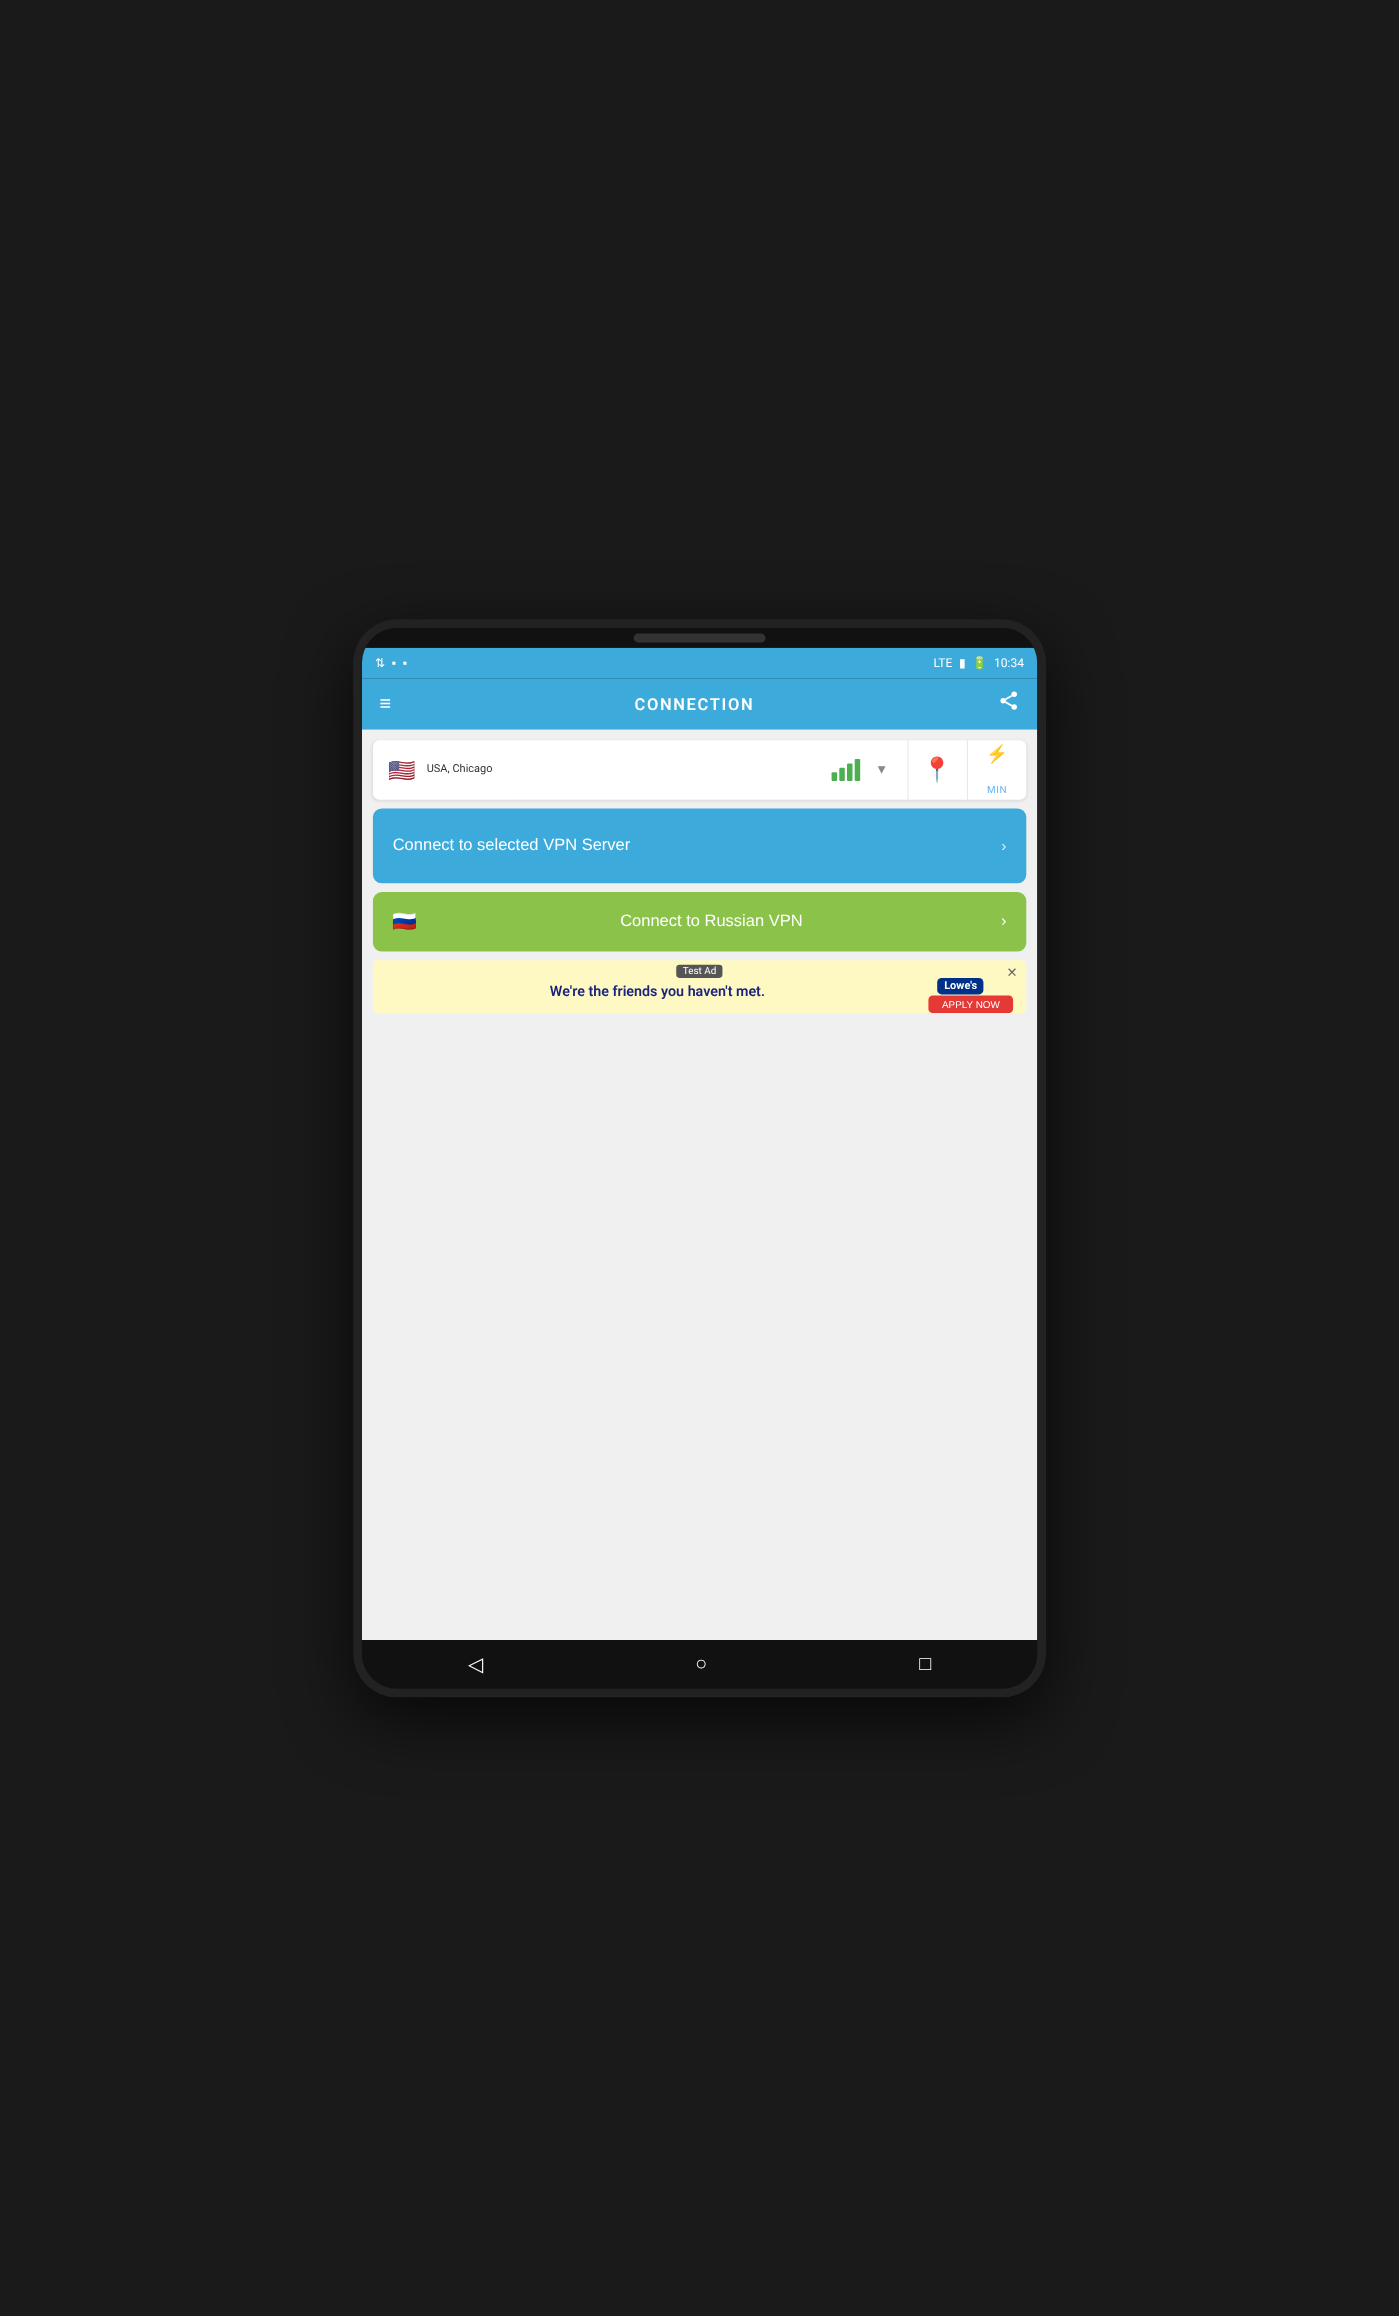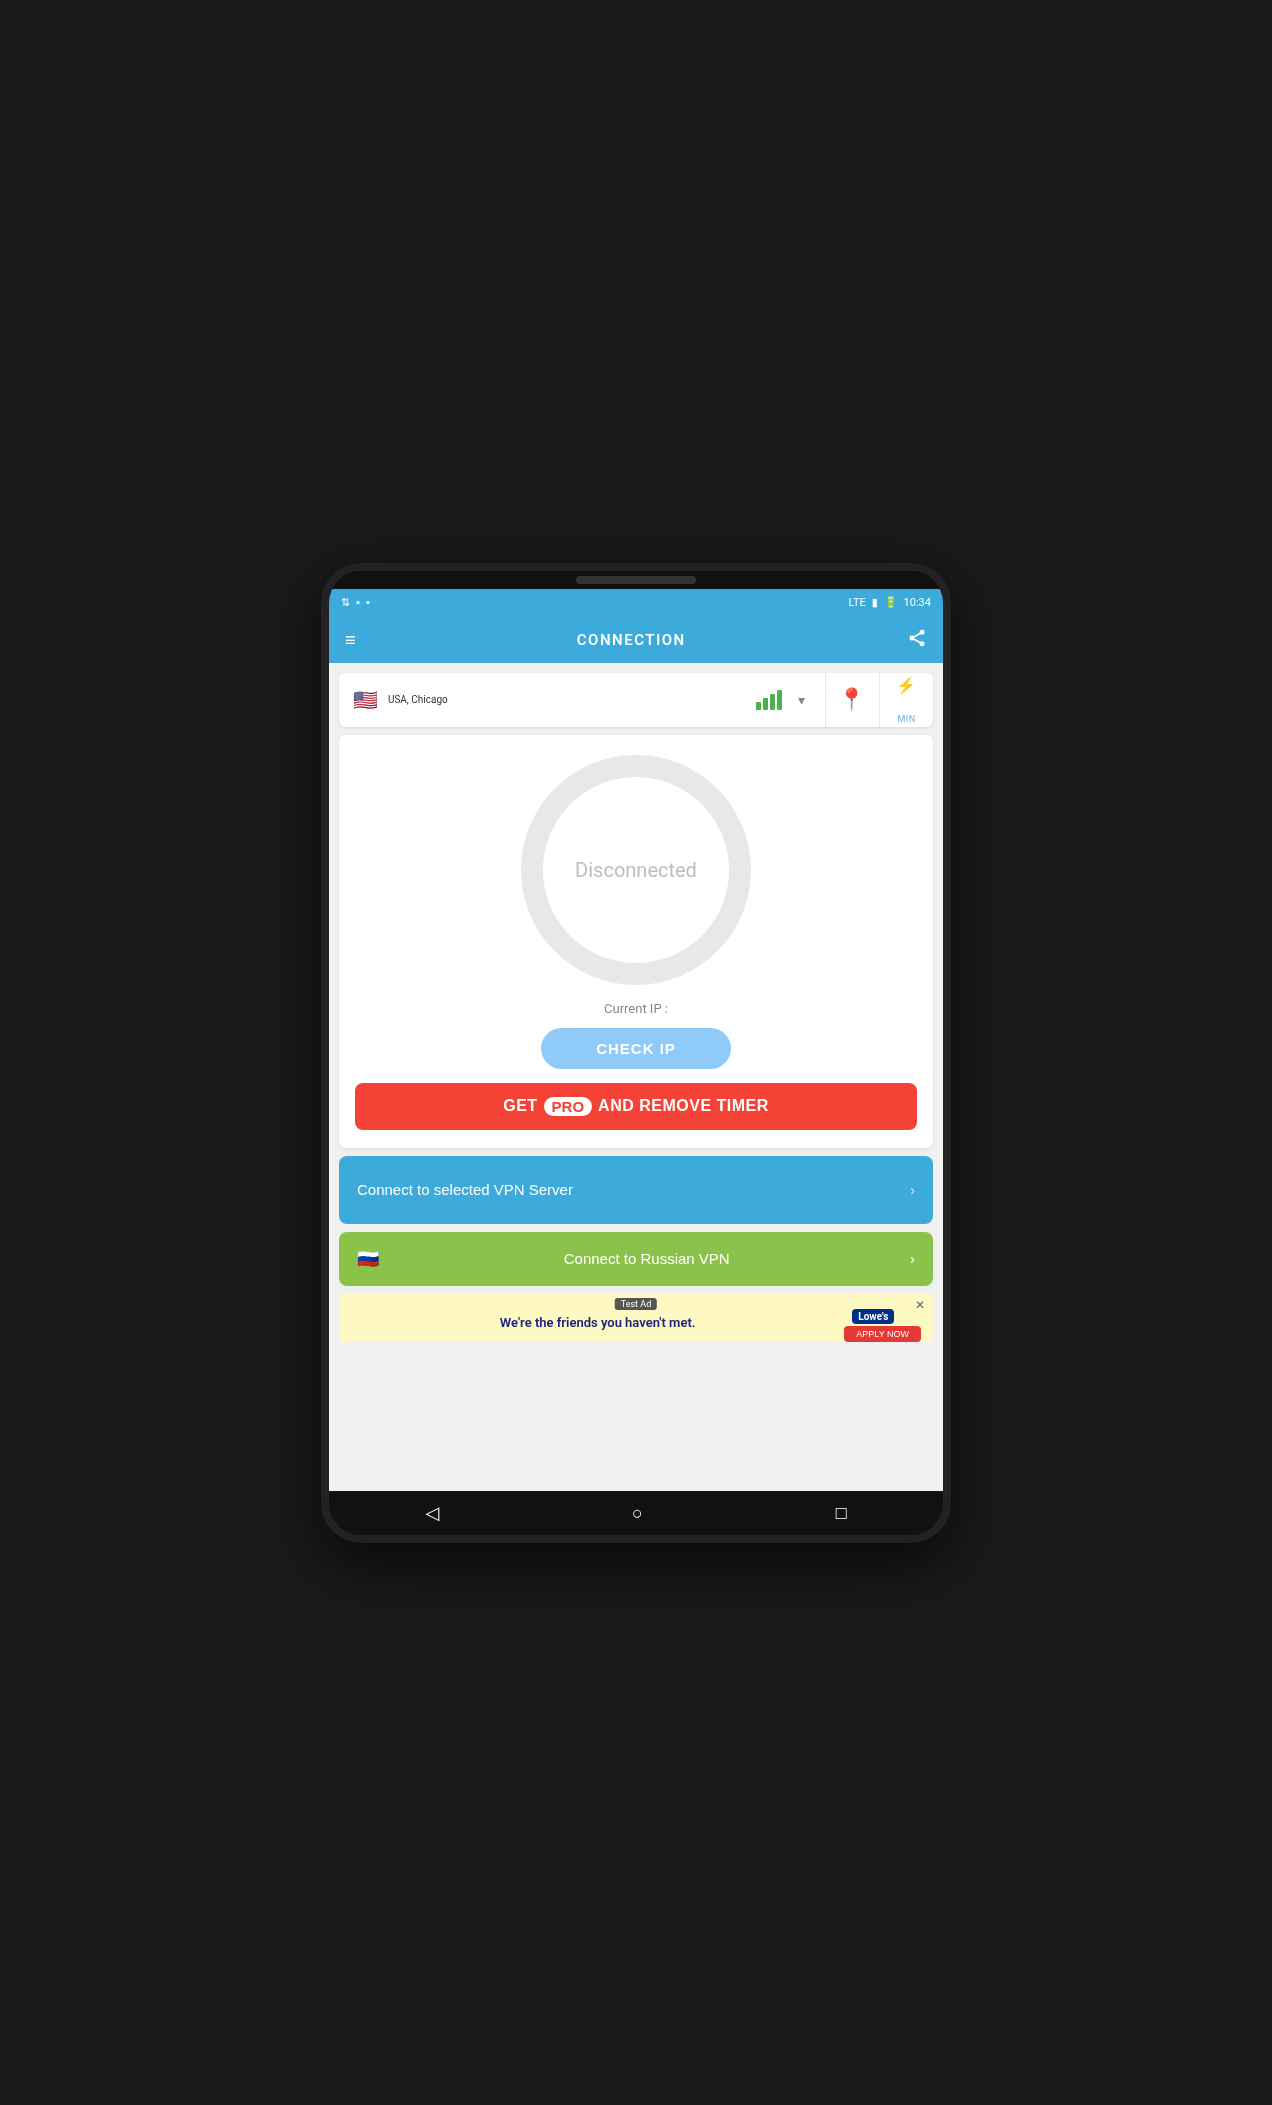--- a/index.html
+++ b/index.html
@@ -424,37 +424,20 @@
       </div>
       <div class="location-btn">
         <span class="location-icon">📍</span>
       </div>
       <div class="min-btn">
         <span class="min-icon">⚡</span>
         <span class="min-label">MIN</span>
       </div>
     </div>
 
-    <div class="connection-area">
-      <div class="circle-container">
-        <div class="outer-circle">
-          <span class="disconnected-text">Disconnected</span>
-        </div>
-      </div>
-
-      <span class="current-ip-label">Current IP :</span>
-
-      <button class="check-ip-btn">CHECK IP</button>
-
-      <button class="get-pro-btn">
-        <span>GET </span>
-        <span class="pro-badge">PRO</span>
-        <span> AND REMOVE TIMER</span>
-      </button>
-    </div>
 
     <button class="connect-btn">
       <span>Connect to selected VPN Server</span>
       <span class="arrow">›</span>
     </button>
 
     <button class="connect-russian-btn">
       <span class="russian-flag">🇷🇺</span>
       <span>Connect to Russian VPN</span>
       <span class="arrow">›</span>

